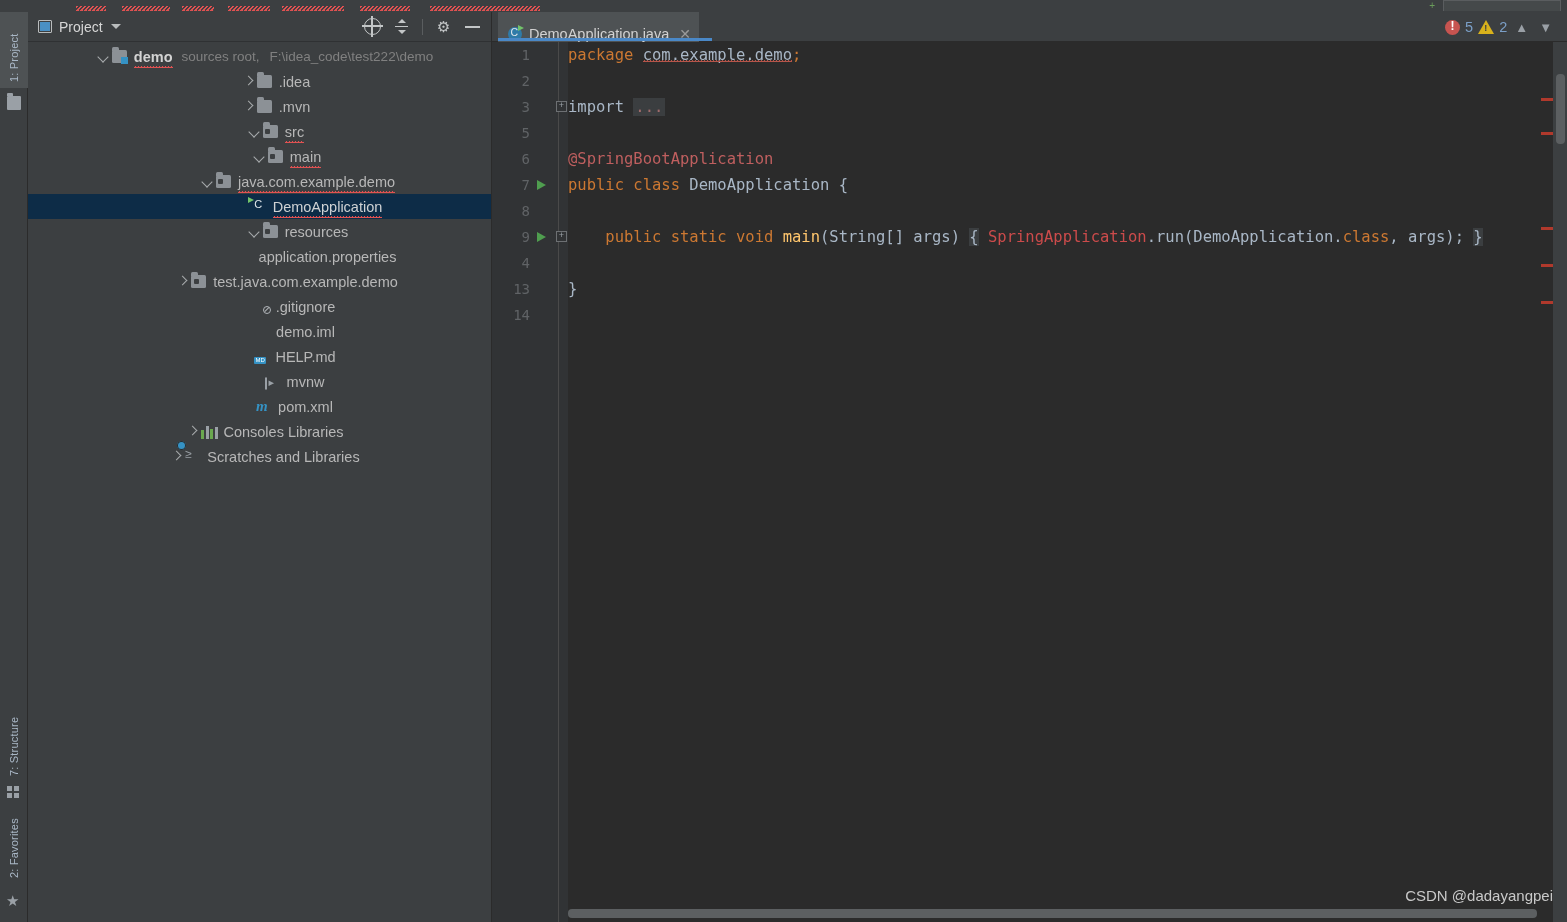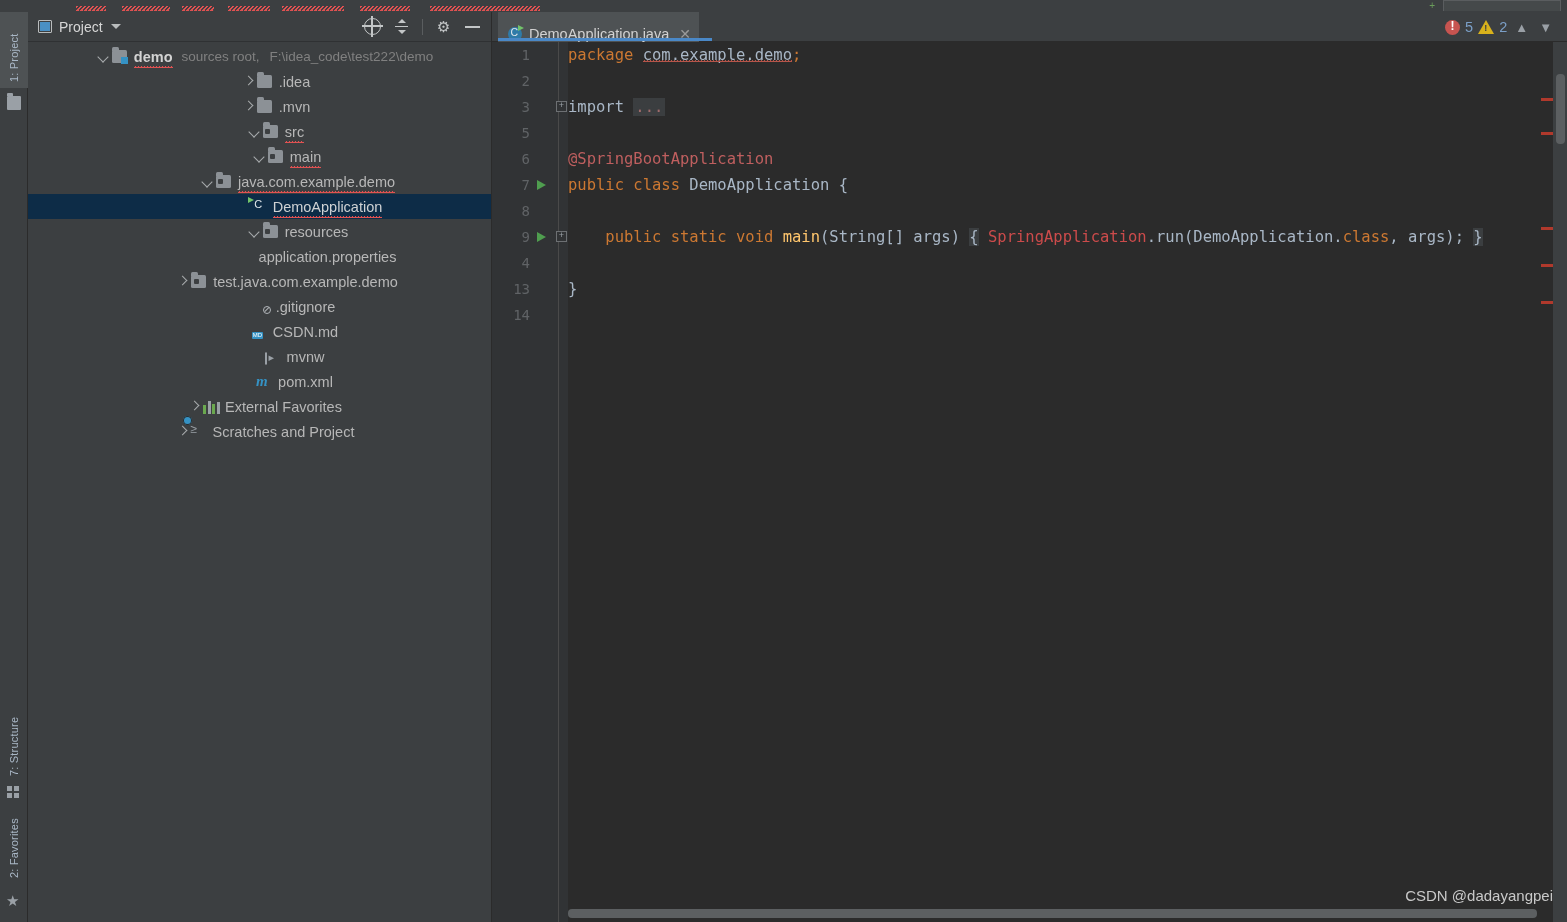--- a/index.html
+++ b/index.html
@@ -473,22 +473,28 @@
         </div>
         <div class="row">
           <span style="display:inline-block;width:54px"></span>
           <span class="arrow"></span>
           <span class="ic"><span class="ic-file"></span><span class="badge-ban"></span></span>
           <span class="lbl">.gitignore</span>
         </div>
         <div class="row">
           <span style="display:inline-block;width:54px"></span>
           <span class="arrow"></span>
+          <span class="ic"><span class="ic-file"></span></span>
+          <span class="lbl">demo.iml</span>
+        </div>
+        <div class="row">
+          <span style="display:inline-block;width:54px"></span>
+          <span class="arrow"></span>
           <span class="ic"><span class="ic-file"></span><span class="badge-md">MD</span></span>
-          <span class="lbl">CSDN.md</span>
+          <span class="lbl">HELP.md</span>
         </div>
         <div class="row">
           <span style="display:inline-block;width:54px"></span>
           <span class="arrow"></span>
           <span class="ic"><span class="ic-mvnw"></span></span>
           <span class="lbl">mvnw</span>
         </div>
         <div class="row">
           <span style="display:inline-block;width:54px"></span>
           <span class="arrow"></span>
@@ -499,27 +505,27 @@
           <span style="display:inline-block;width:10px"></span>
           <span class="arrow right"></span>
           <span class="ic">
             <span class="ic-libs">
               <i style="height:9px;background:#6aa84f"></i>
               <i style="height:13px;background:#9aa0a6"></i>
               <i style="height:10px;background:#6aa84f"></i>
               <i style="height:12px;background:#9aa0a6"></i>
             </span>
           </span>
-          <span class="lbl">External Favorites</span>
+          <span class="lbl">Consoles Libraries</span>
         </div>
         <div class="row">
           <span style="display:inline-block;width:10px"></span>
           <span class="arrow right"></span>
           <span class="ic"><span class="ic-scratch"></span></span>
-          <span class="lbl">Scratches and Project</span>
+          <span class="lbl">Scratches and Libraries</span>
         </div>
       </div>
   </div>
 
   <div class="editor-area">
     <div class="tabbar">
       <div class="tab">
         <span class="tab-icon"></span>
         <span class="tab-label">DemoApplication.java</span>
         <span class="tab-close">✕</span>

